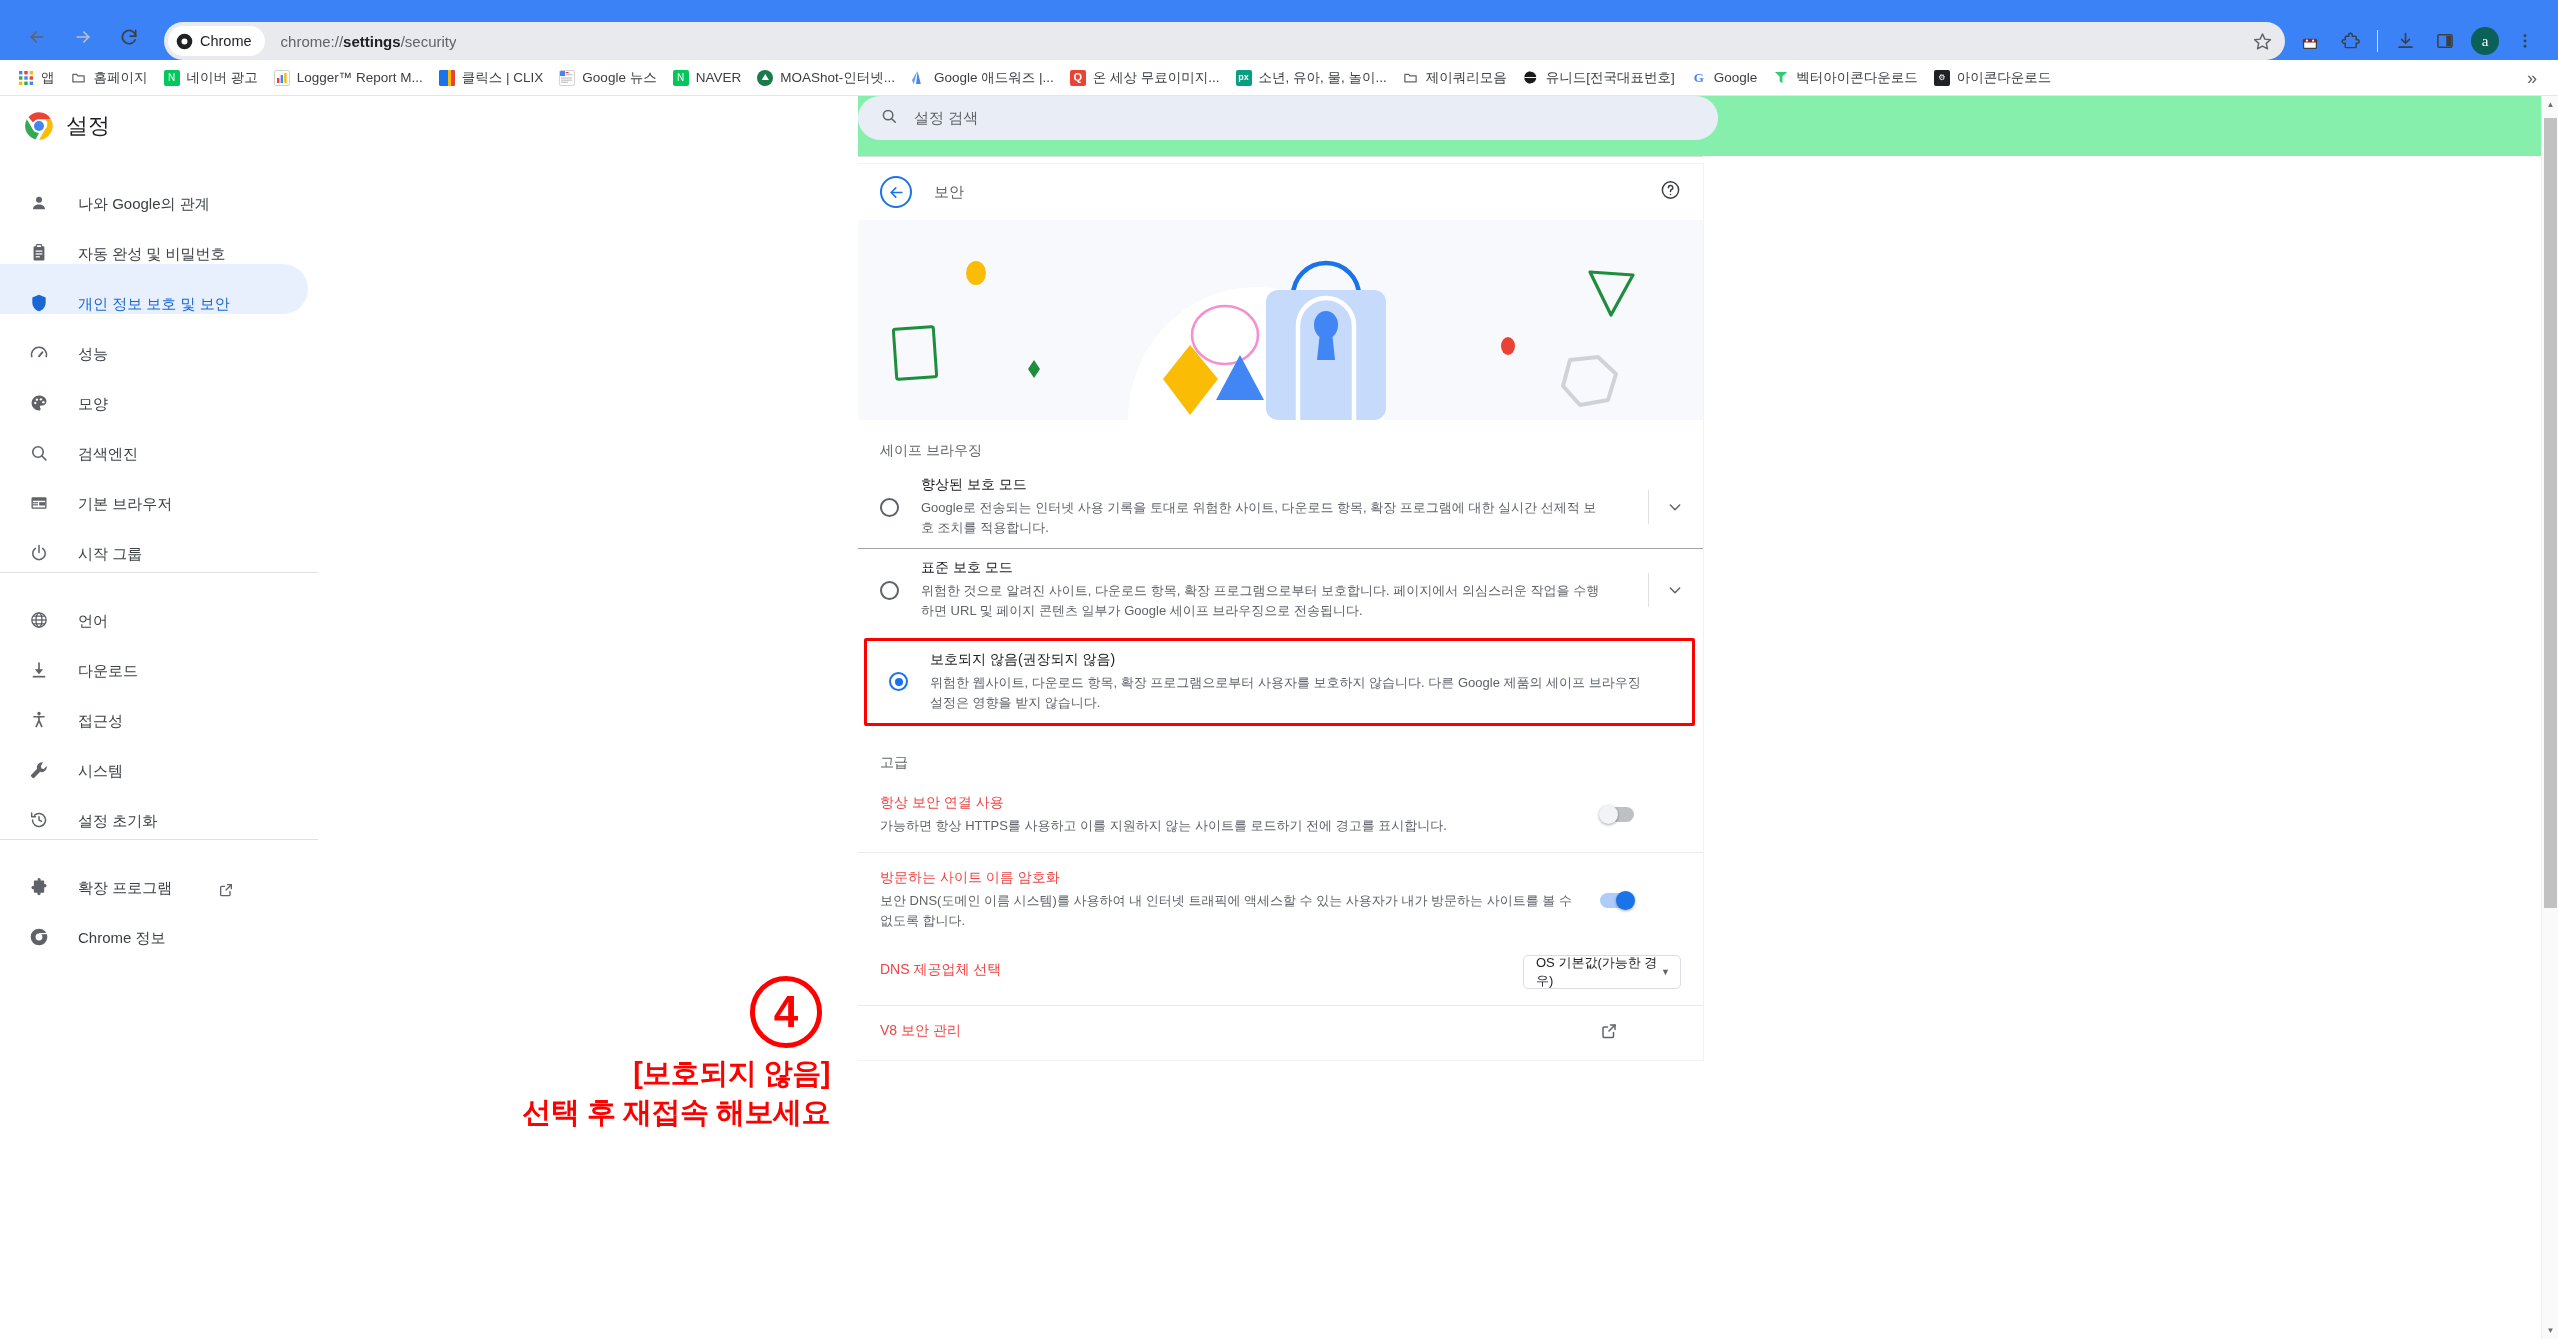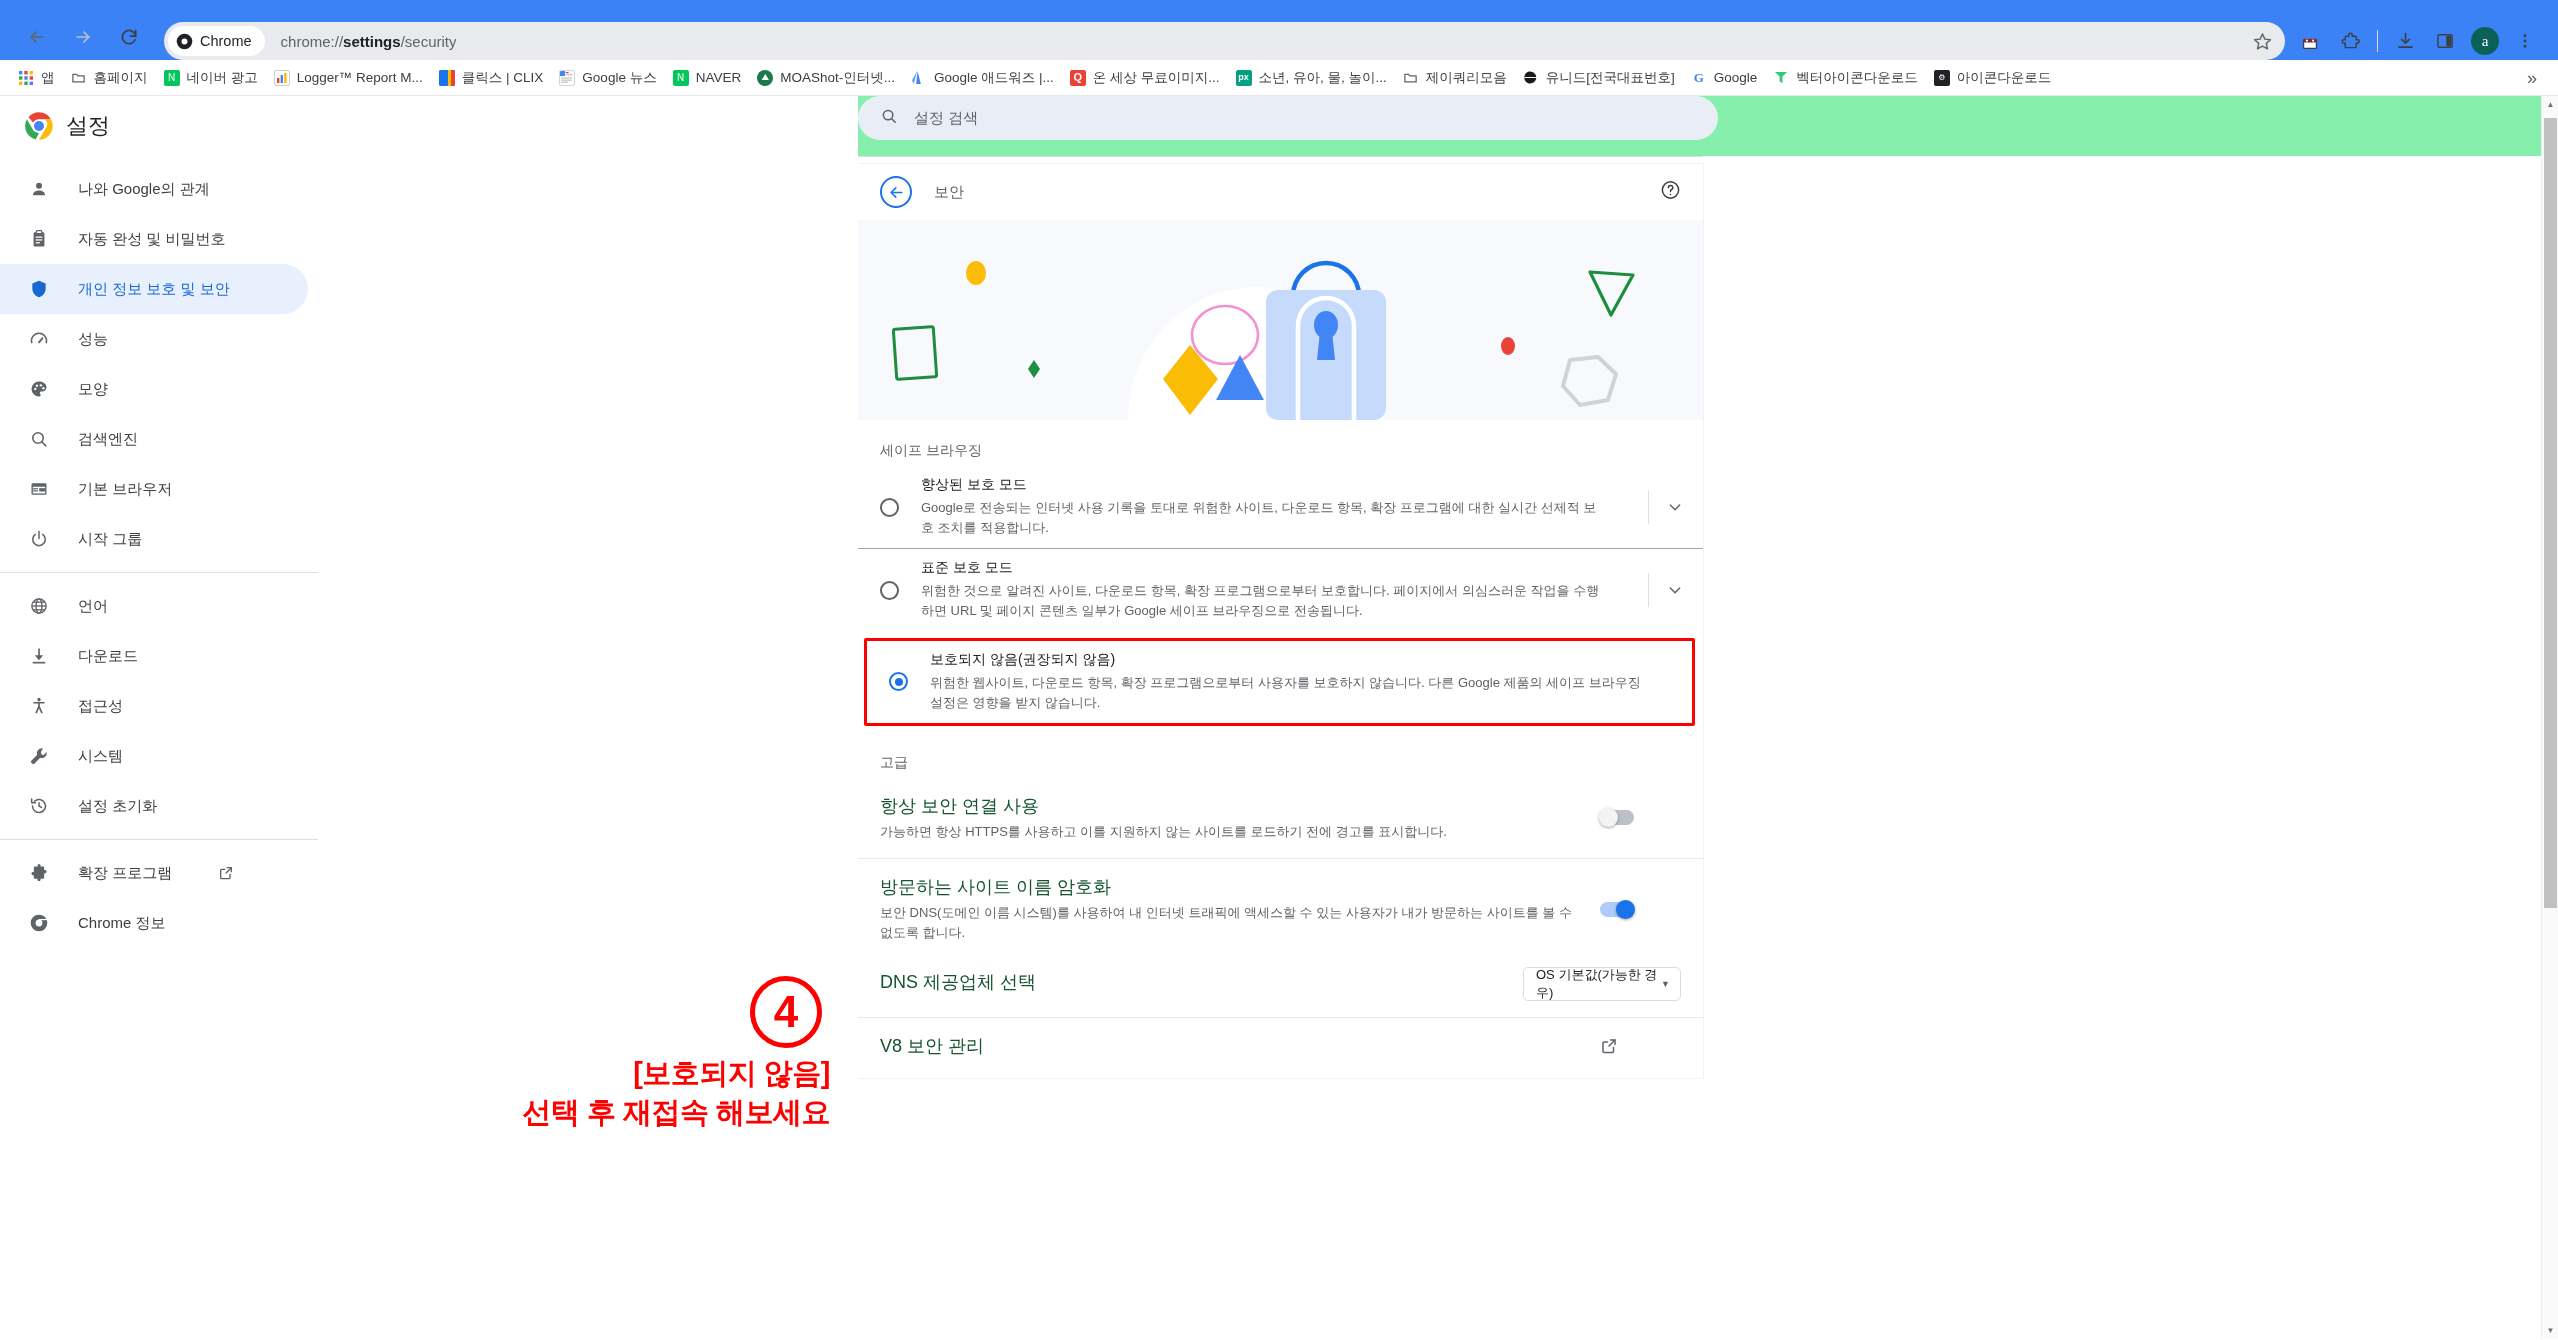--- a/index.html
+++ b/index.html
@@ -138,21 +138,21 @@
   .brand {
     display: flex; align-items: center;
     gap: 12px;
     height: 60px;
     padding-left: 24px;
   }
   .brand-title { font-size: 22px; color: #202124; }
 
   .nav-list { padding-top: 8px; }
   .nav-item {
-    display: flex; align-items: center;
+    display: flex; align-items: flex-end;
     height: 50px;
     gap: 28px;
     padding-left: 28px;
     margin-right: 0;
     color: #3c4043;
     font-size: 15px;
     position: relative;
   }
   .nav-item .nav-ico {
     width: 22px; height: 22px; flex: 0 0 auto;
@@ -266,21 +266,21 @@
     border-radius: 2px;
   }
 
   .adv-row {
     display: flex; align-items: center;
     padding: 16px 22px 16px 22px;
     position: relative;
     border-top: 1px solid #e8eaed;
   }
   .adv-body { flex: 1 1 auto; max-width: 720px; padding-right: 24px; }
-  .adv-title { font-size: 18px; color: #14532d; margin-bottom: 4px; }
+  .adv-title { font-size: 14px; color: #ef4444; margin-bottom: 4px; }
   .adv-desc { font-size: 13px; color: #5f6368; line-height: 1.55; }
 
   .toggle {
     width: 34px; height: 15px; border-radius: 8px;
     background: #bdc1c6; position: relative; flex: 0 0 auto;
   }
   .toggle .knob {
     position: absolute; width: 19px; height: 19px; border-radius: 50%;
     background: #f1f3f4; top: -2px; left: -1px;
     box-shadow: 0 1px 3px rgba(0,0,0,0.35);

